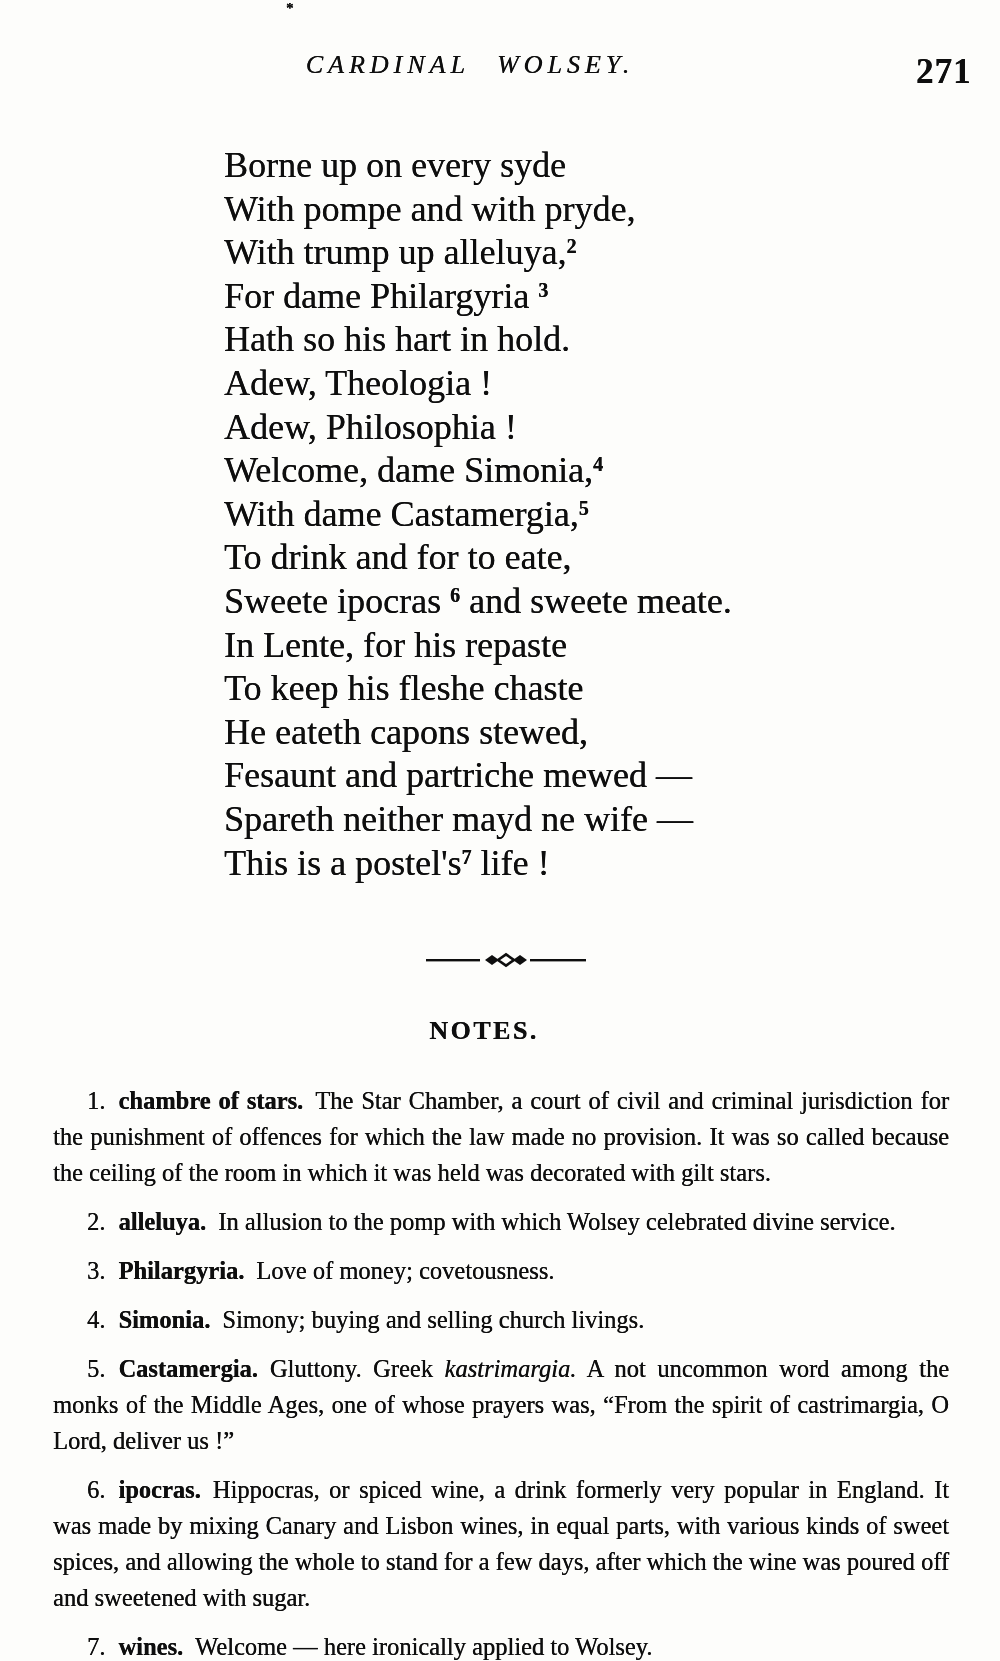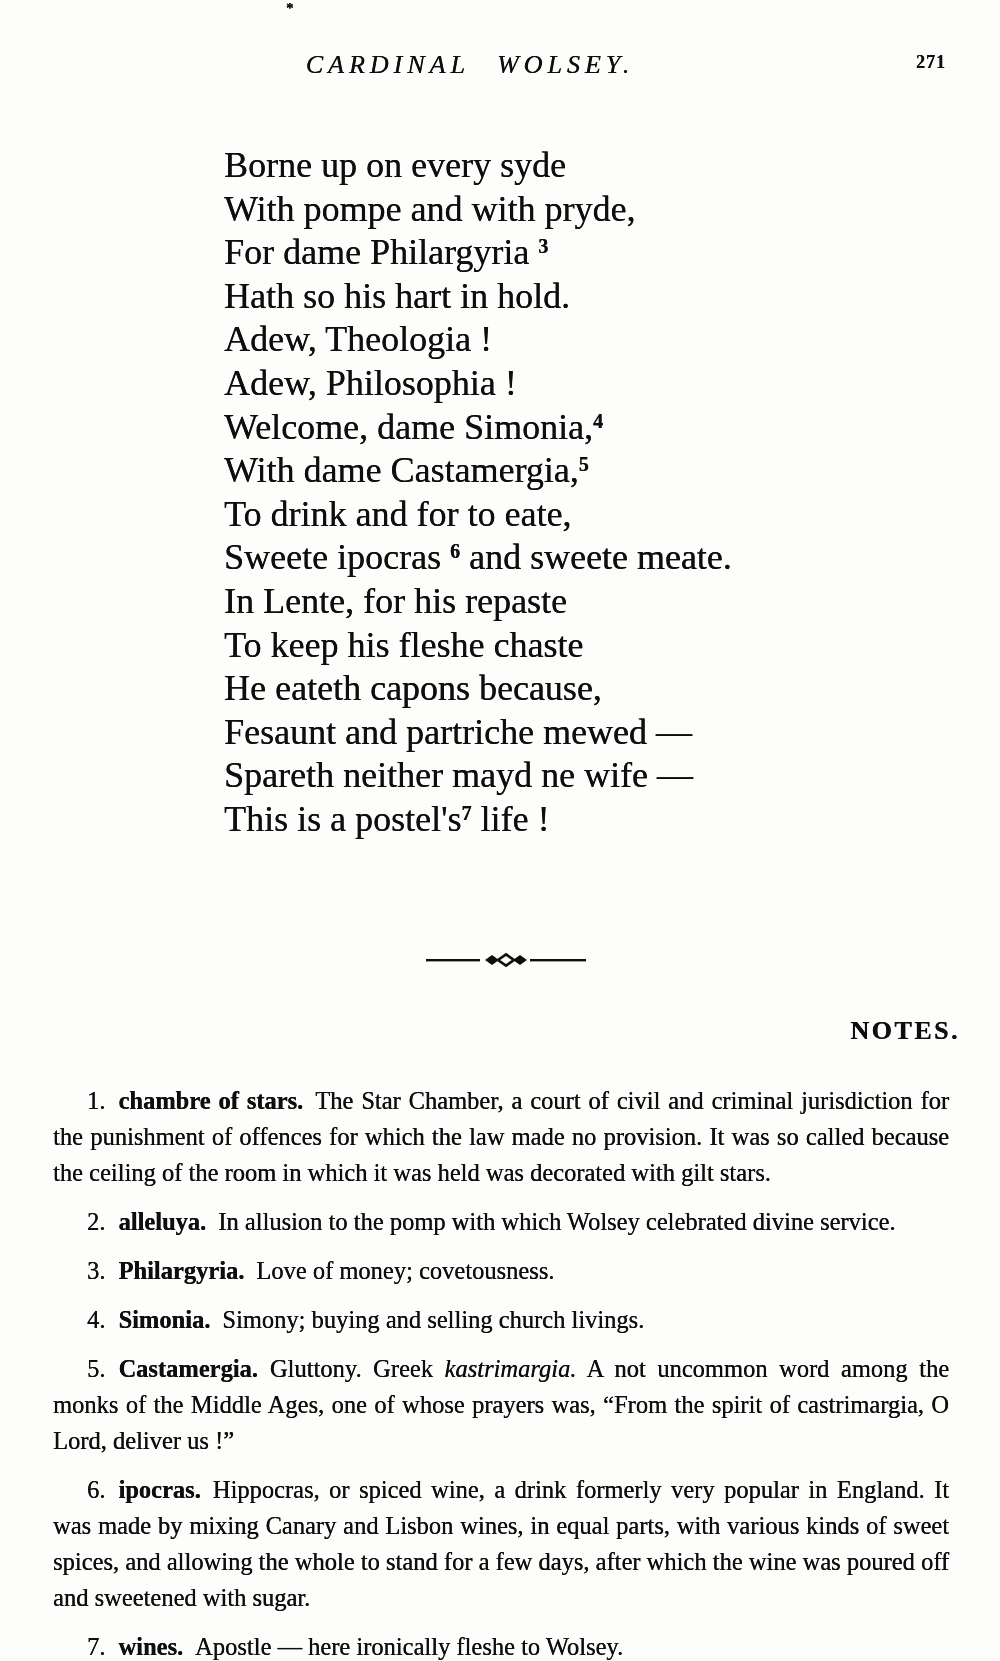--- a/index.html
+++ b/index.html
@@ -25,21 +25,21 @@
     position: absolute; top: 50px; left: 0; right: 60px;
     text-align: center;
     font-style: italic;
     font-size: 26px;
     letter-spacing: 5px;
     word-spacing: 16px;
     white-space: nowrap;
   }
   .page-number {
     position: absolute; top: 52px; left: 916px;
-    font-size: 18px; font-weight: bold; letter-spacing: 1px; text-align: center;
+    font-size: 35px; font-weight: bold; letter-spacing: 1px; text-align: center;
   }
 
   
   .poem {
     position: absolute; top: 144px; left: 224px;
     font-size: 36px;
     line-height: 43.6px;
     white-space: nowrap;
   }
   .poem sup {
@@ -51,21 +51,21 @@
 
   
   .divider {
     position: absolute; top: 952px; left: 426px;
     width: 160px; height: 16px;
   }
 
   
   .notes-heading {
     position: absolute; top: 1016px; left: 8px; right: 40px;
-    text-align: right;
+    text-align: center;
     font-weight: bold;
     font-size: 26px;
     letter-spacing: 2.5px;
   }
   .notes {
     position: absolute; top: 1070px; left: 40px;
     width: 922px;
     font-size: 24.5px;
     line-height: 36px;
     text-align: justify;
@@ -81,31 +81,32 @@
 <div class="page">
 
   <span class="ink-mark">*</span>
 
   <div class="running-head">CARDINAL WOLSEY.</div>
   <div class="page-number">271</div>
 
   <div class="poem">
     <div class="poem-line"><span>Borne up on every syde</span><sup></sup><span></span></div>
     <div class="poem-line"><span>With pompe and with pryde,</span><sup></sup><span></span></div>
+    <div class="poem-line"><span>With trump up alleluya,</span><sup>2</sup><span></span></div>
     <div class="poem-line"><span>For dame Philargyria </span><sup>3</sup><span></span></div>
     <div class="poem-line"><span>Hath so his hart in hold.</span><sup></sup><span></span></div>
     <div class="poem-line"><span>Adew, Theologia !</span><sup></sup><span></span></div>
     <div class="poem-line"><span>Adew, Philosophia !</span><sup></sup><span></span></div>
     <div class="poem-line"><span>Welcome, dame Simonia,</span><sup>4</sup><span></span></div>
     <div class="poem-line"><span>With dame Castamergia,</span><sup>5</sup><span></span></div>
     <div class="poem-line"><span>To drink and for to eate,</span><sup></sup><span></span></div>
     <div class="poem-line"><span>Sweete ipocras </span><sup>6</sup><span> and sweete meate.</span></div>
     <div class="poem-line"><span>In Lente, for his repaste</span><sup></sup><span></span></div>
     <div class="poem-line"><span>To keep his fleshe chaste</span><sup></sup><span></span></div>
-    <div class="poem-line"><span>He eateth capons because,</span><sup></sup><span></span></div>
+    <div class="poem-line"><span>He eateth capons stewed,</span><sup></sup><span></span></div>
     <div class="poem-line"><span>Fesaunt and partriche mewed —</span><sup></sup><span></span></div>
     <div class="poem-line"><span>Spareth neither mayd ne wife —</span><sup></sup><span></span></div>
     <div class="poem-line"><span>This is a postel's</span><sup>7</sup><span> life !</span></div>
   </div>
 
   <svg class="divider" viewBox="0 0 160 16" xmlns="http://www.w3.org/2000/svg">
     <rect x="0" y="7" width="54" height="2.4" fill="#0e0e0e"></rect>
     <path d="M59 8 l7 -5 l7 5 l-7 5 z" fill="#0e0e0e"></path>
     <path d="M72 8 l8 -5.6 l8 5.6 l-8 5.6 z" fill="none" stroke="#0e0e0e" stroke-width="2.6"></path>
     <path d="M87 8 l7 -5 l7 5 l-7 5 z" fill="#0e0e0e"></path>
@@ -114,16 +115,16 @@
 
   <div class="notes-heading">NOTES.</div>
 
   <div class="notes">
     <p class="note"><span class="note-num">1.</span><span class="note-term">chambre of stars.</span><span class="note-pre">The Star Chamber, a court of civil and criminal jurisdiction for the punishment of offences for which the law made no provision.  It was so called because the ceiling of the room in which it was held was decorated with gilt stars.</span><em class="note-italic"></em><span class="note-post"></span></p>
     <p class="note"><span class="note-num">2.</span><span class="note-term">alleluya.</span><span class="note-pre">In allusion to the pomp with which Wolsey celebrated divine service.</span><em class="note-italic"></em><span class="note-post"></span></p>
     <p class="note"><span class="note-num">3.</span><span class="note-term">Philargyria.</span><span class="note-pre">Love of money;  covetousness.</span><em class="note-italic"></em><span class="note-post"></span></p>
     <p class="note"><span class="note-num">4.</span><span class="note-term">Simonia.</span><span class="note-pre">Simony;  buying and selling church livings.</span><em class="note-italic"></em><span class="note-post"></span></p>
     <p class="note"><span class="note-num">5.</span><span class="note-term">Castamergia.</span><span class="note-pre">Gluttony.  Greek </span><em class="note-italic">kastrimargia.</em><span class="note-post">  A not uncommon word among the monks of the Middle Ages, one of whose prayers was, “From the spirit of castrimargia, O Lord, deliver us !”</span></p>
     <p class="note"><span class="note-num">6.</span><span class="note-term">ipocras.</span><span class="note-pre">Hippocras, or spiced wine, a drink formerly very popular in England.  It was made by mixing Canary and Lisbon wines, in equal parts, with various kinds of sweet spices, and allowing the whole to stand for a few days, after which the wine was poured off and sweetened with sugar.</span><em class="note-italic"></em><span class="note-post"></span></p>
-    <p class="note"><span class="note-num">7.</span><span class="note-term">wines.</span><span class="note-pre">Apostle — here ironically fleshe to Wolsey.</span><em class="note-italic"></em><span class="note-post"></span></p>
+    <p class="note"><span class="note-num">7.</span><span class="note-term">wines.</span><span class="note-pre">Welcome — here ironically applied to Wolsey.</span><em class="note-italic"></em><span class="note-post"></span></p>
   </div>
 
 </div>
 
 </body></html>

